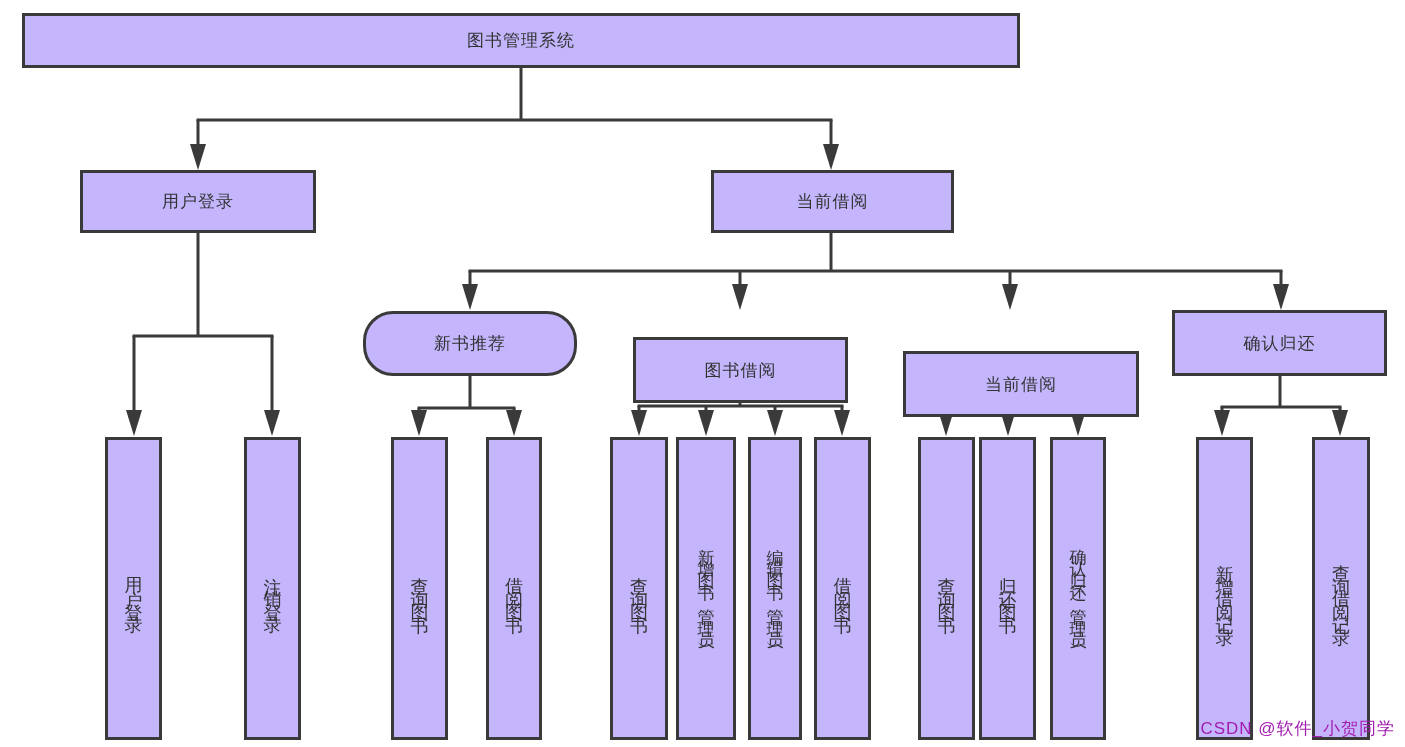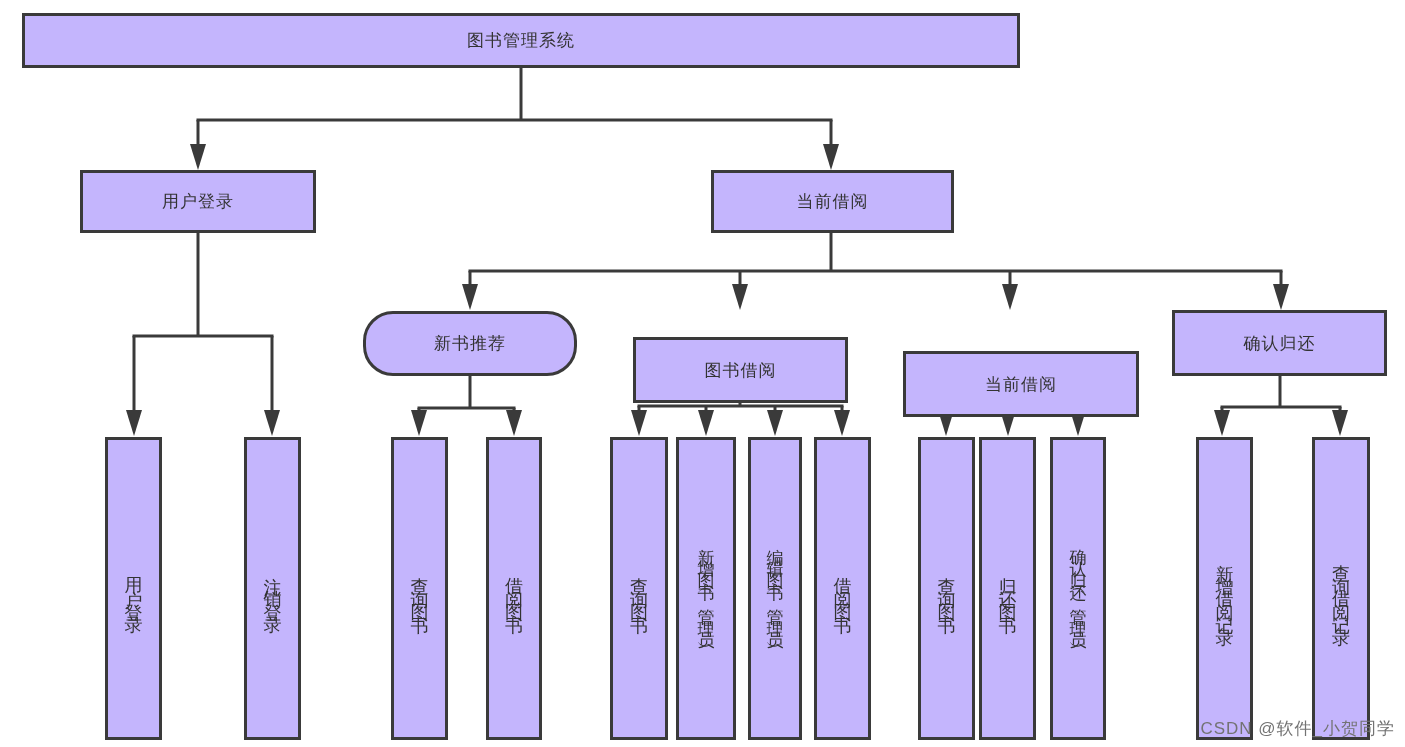--- a/index.html
+++ b/index.html
@@ -49,21 +49,21 @@
   }
   .node.v .vtext.long {
     letter-spacing: 12px;
     font-size: 17px;
   }
   #watermark {
     position: absolute;
     right: 10px;
     bottom: 7px;
     font-size: 17px;
-    color: #737373;
+    color: #a21caf;
     letter-spacing: 1px;
     z-index: 3;
     white-space: nowrap;
   }
 </style>
 </head>
 <body>
 
 <div id="stage">
 

